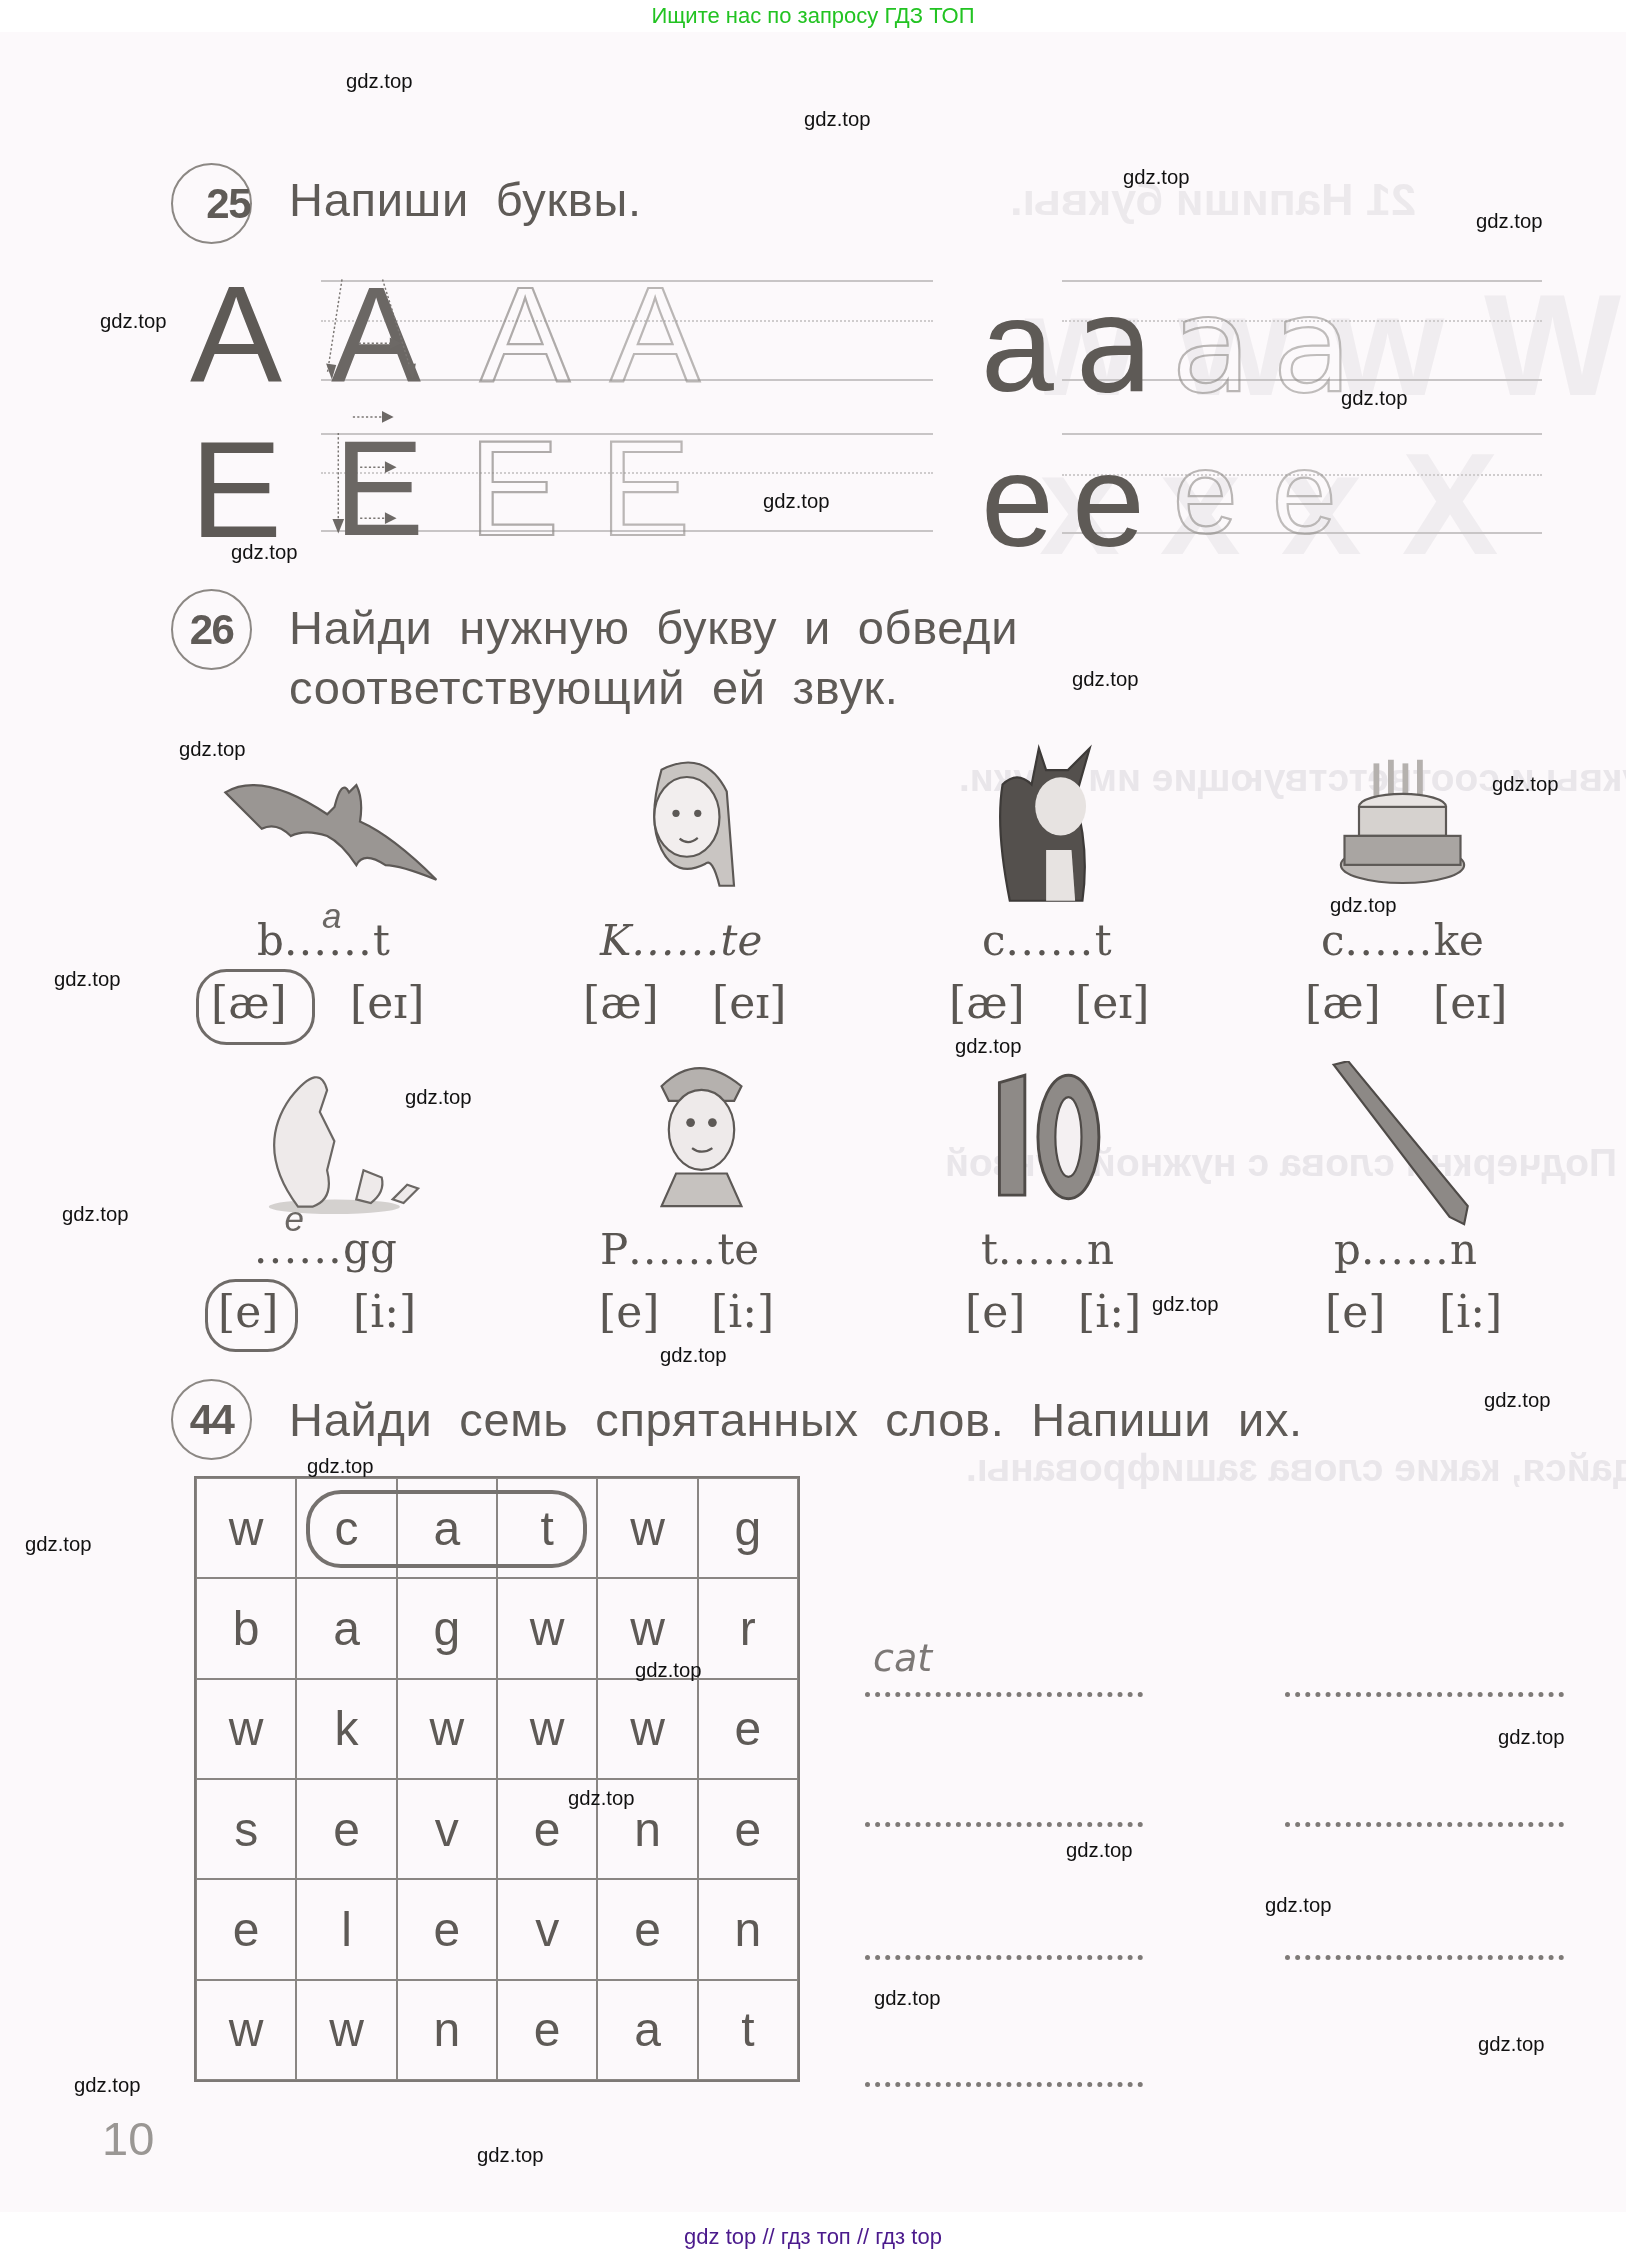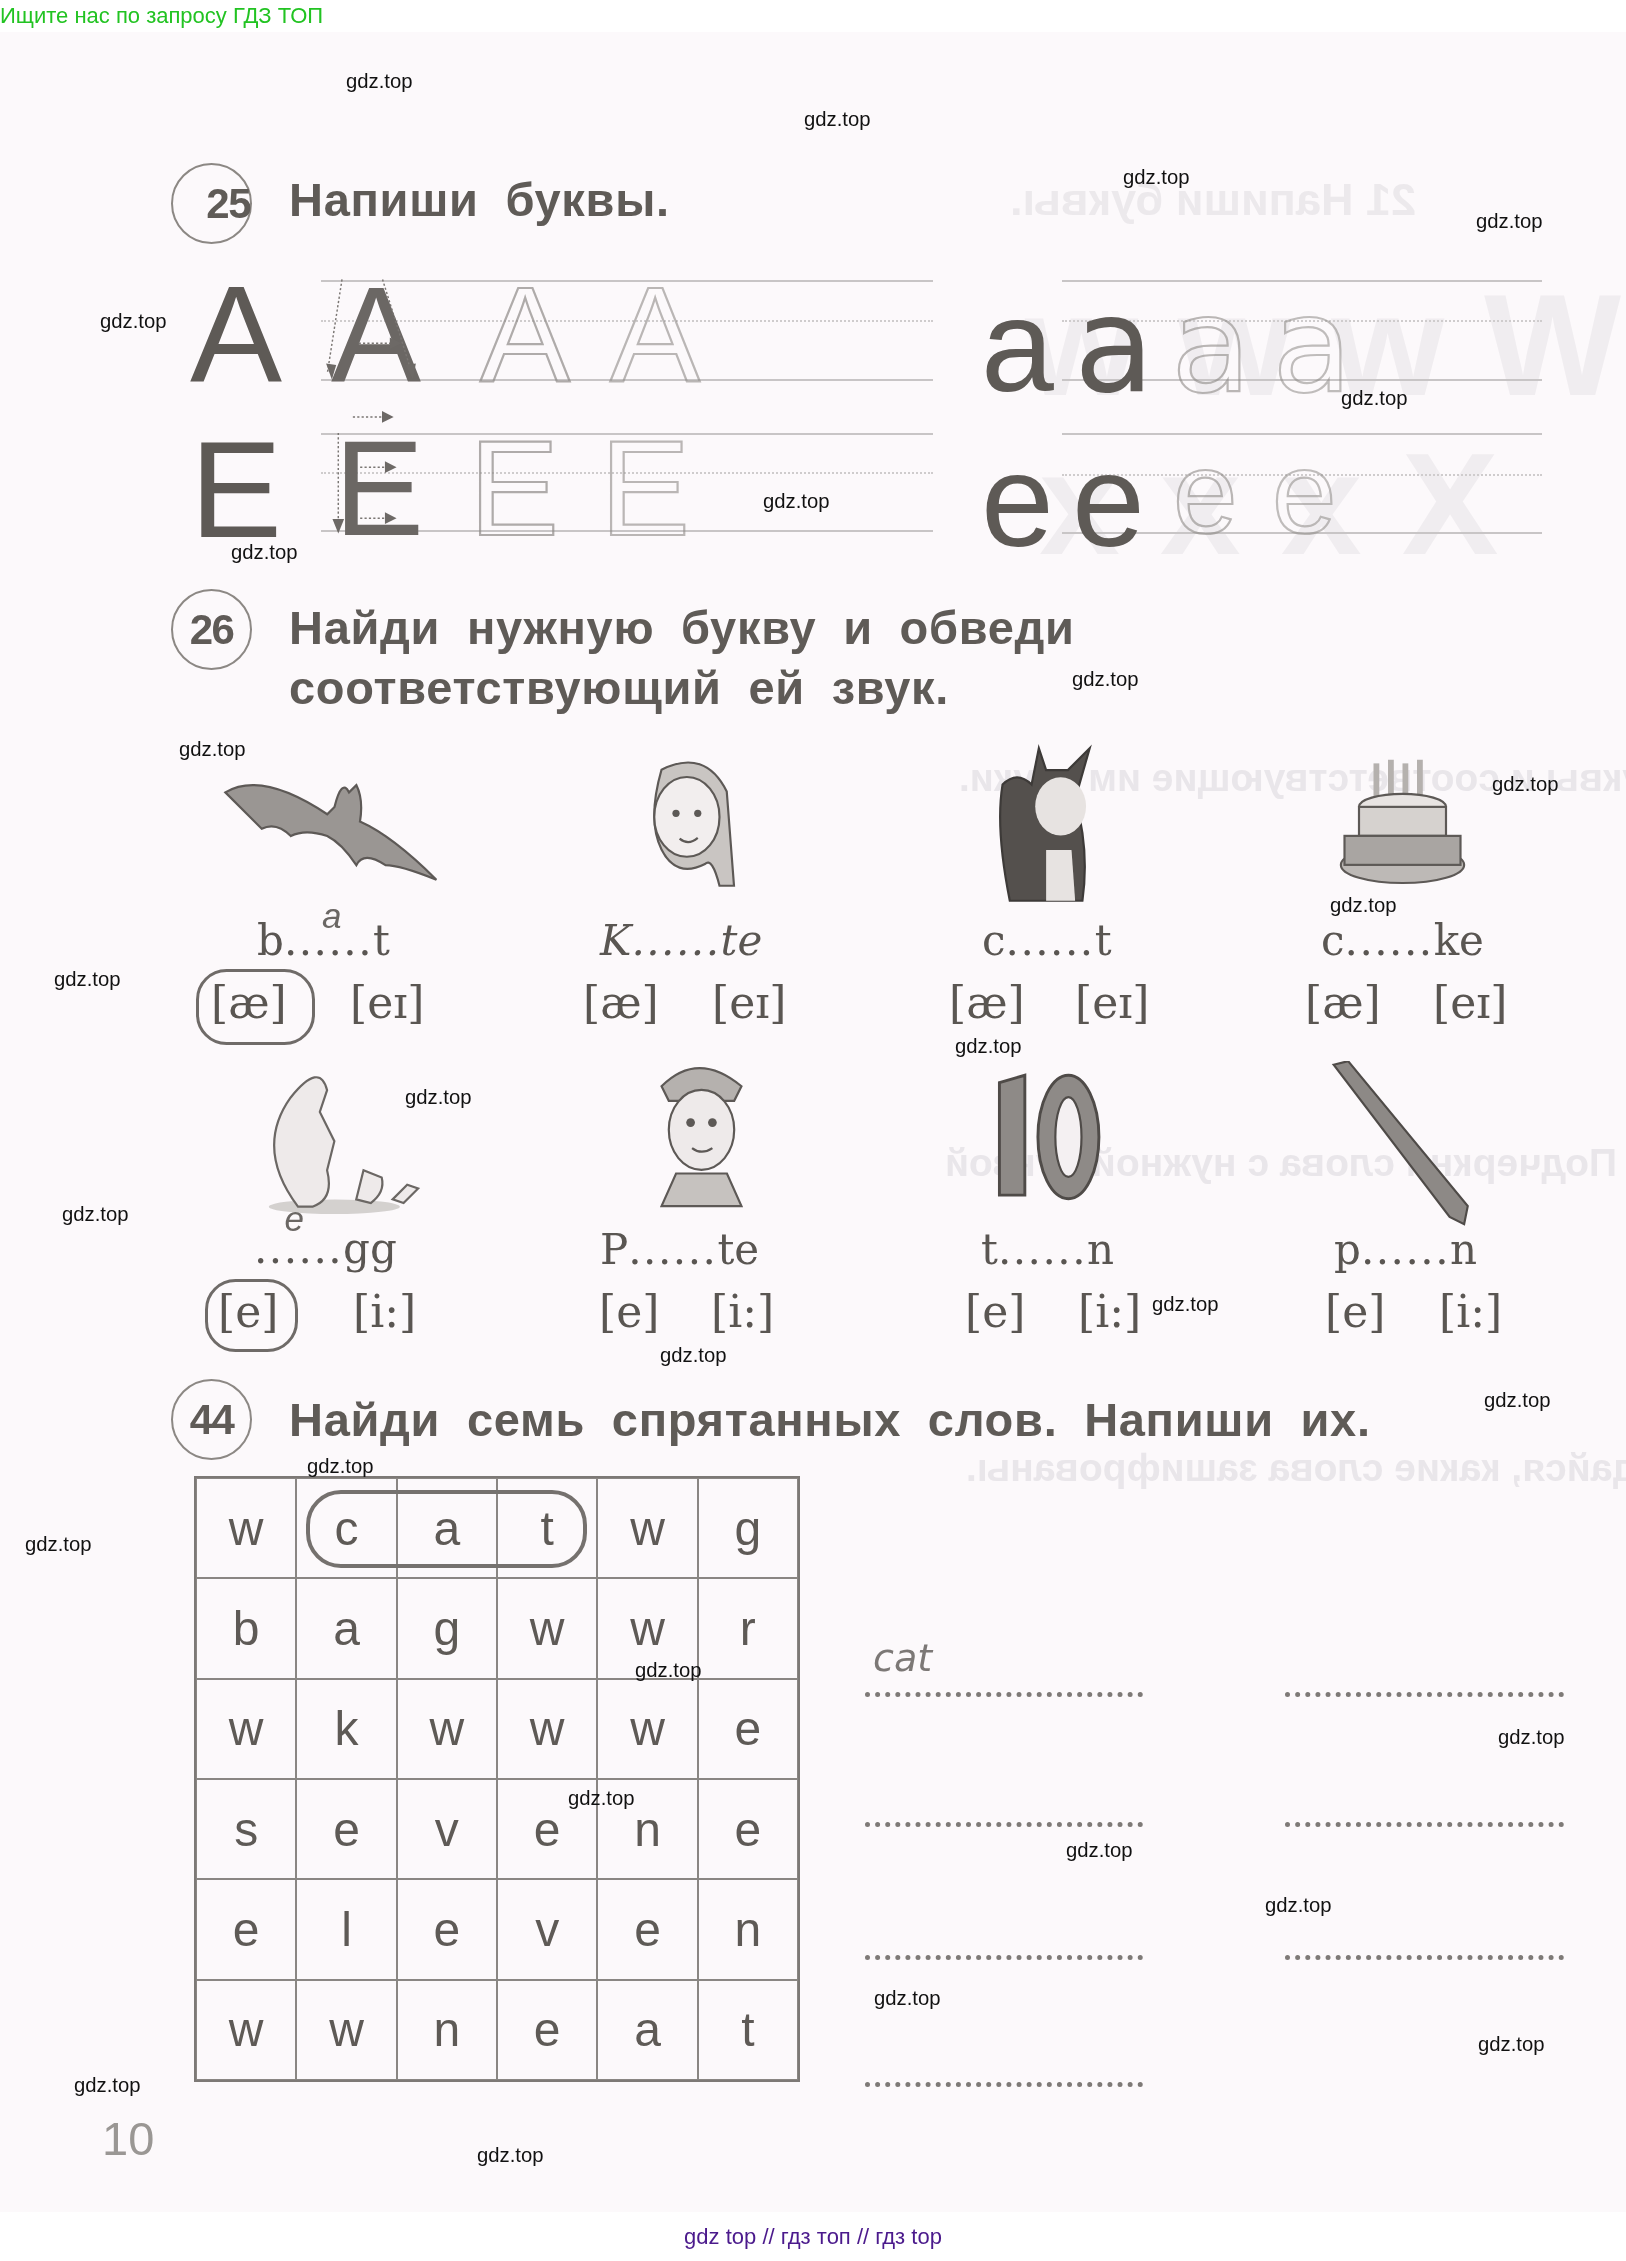--- a/index.html
+++ b/index.html
@@ -1,26 +1,26 @@
 <!DOCTYPE html>
 <html style="font-size:11.6px"><head>
 <meta charset="utf-8">
 <style>
   * { box-sizing: border-box; margin: 0; padding: 0; }
   html, body { width: 1626px; height: 2261px; background: #ffffff; overflow: hidden; }
   body { position: relative; font-family: "Liberation Sans", sans-serif; color: #5a5652; }
 
-  .top-banner { position: absolute; left: 0; top: 0; width: 1626px; height: 32px; background: #fff; text-align: left; }
+  .top-banner { position: absolute; left: 0; top: 0; width: 1626px; height: 32px; background: #fff; text-align: center; }
   .top-banner span { font-family: "Liberation Sans", sans-serif; font-size: 22px; color: #22c322; line-height: 32px; }
 
   .page { position: absolute; left: 0; top: 32px; width: 1626px; height: 2180px; background: #fcf9fb; }
   .show-through { position: absolute; color: #e9e6ea; font-weight: bold; font-family: "Liberation Sans", sans-serif; transform: scaleX(-1); white-space: nowrap; }
 
   .ex-num { position: absolute; width: 81px; height: 81px; border: 2.2px solid #8c8884; border-radius: 50%; display: flex; align-items: center; justify-content: center; font-weight: bold; font-size: 42px; color: #5f5b57; letter-spacing: -1.5px; }
-  .ex-title { position: absolute; font-weight: bold; font-size: 47px; color: #5f5b57; word-spacing: 13px; letter-spacing: 0.7px; line-height: 61px; white-space: nowrap; }
+  .ex-title { position: absolute; font-weight: normal; font-size: 47px; color: #5f5b57; word-spacing: 13px; letter-spacing: 0.7px; line-height: 61px; white-space: nowrap; }
 
   
   .rule { position: absolute; height: 0; border-top: 2.2px solid #c8c5c6; }
   .rule.mid { border-top: 2.2px dotted #cfcccd; }
   .big-letter { position: absolute; font-family: "Liberation Sans", sans-serif; color: #5e5a56; line-height: 1; }
   .trace-letter { position: absolute; font-family: "Liberation Sans", sans-serif; line-height: 1; color: transparent; -webkit-text-stroke: 2.9px #7f7b78; }
   .guide-letter { position: absolute; font-family: "Liberation Sans", sans-serif; color: #5e5a56; line-height: 1; }
 
   
   .pic { position: absolute; }

